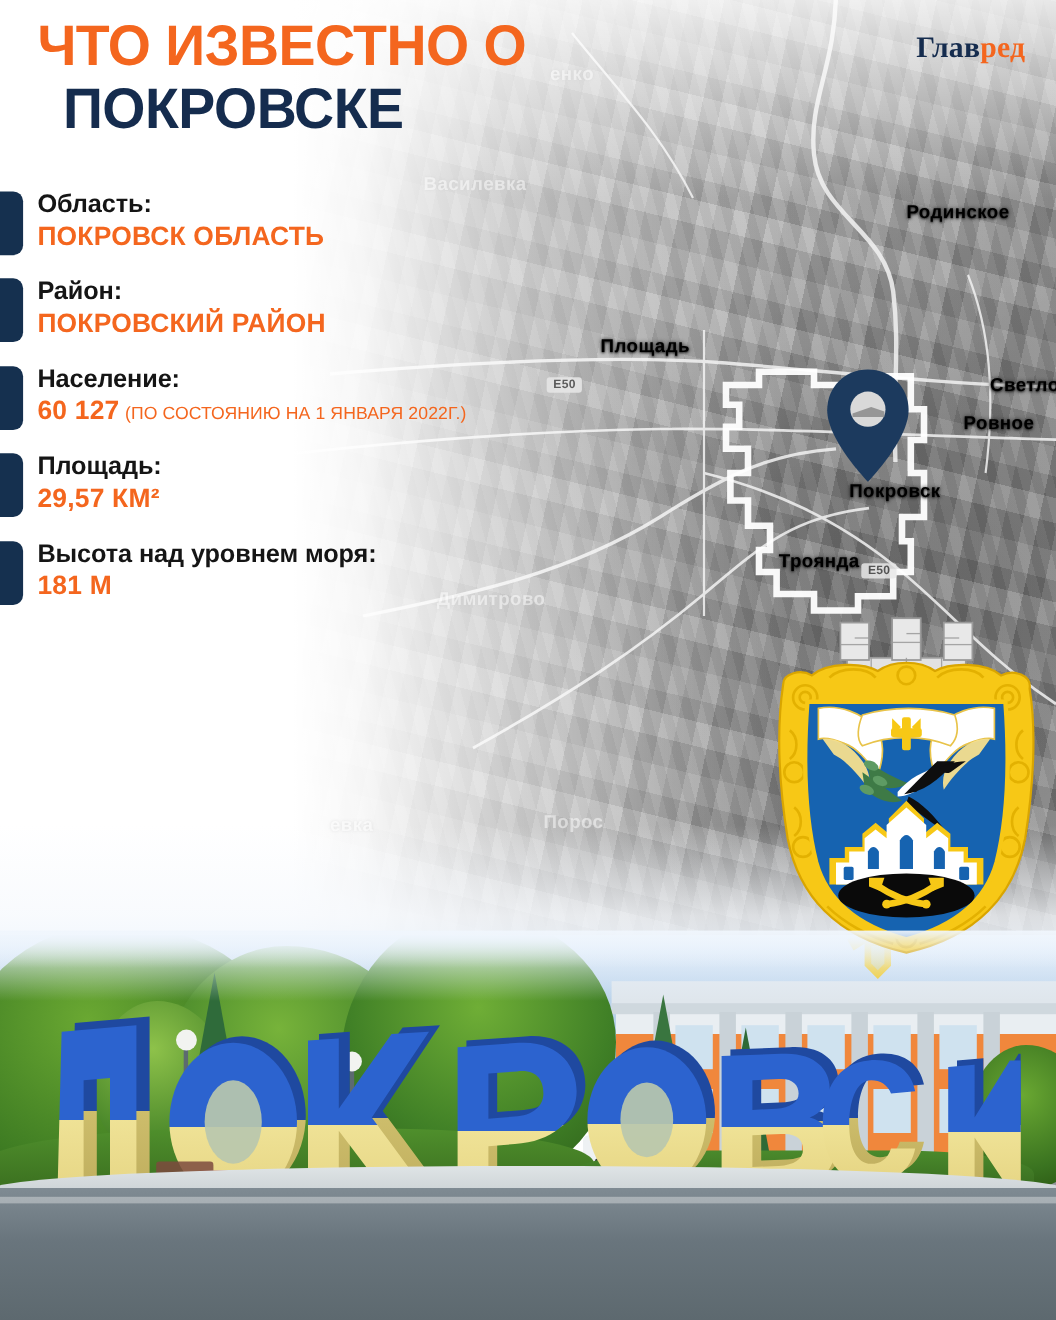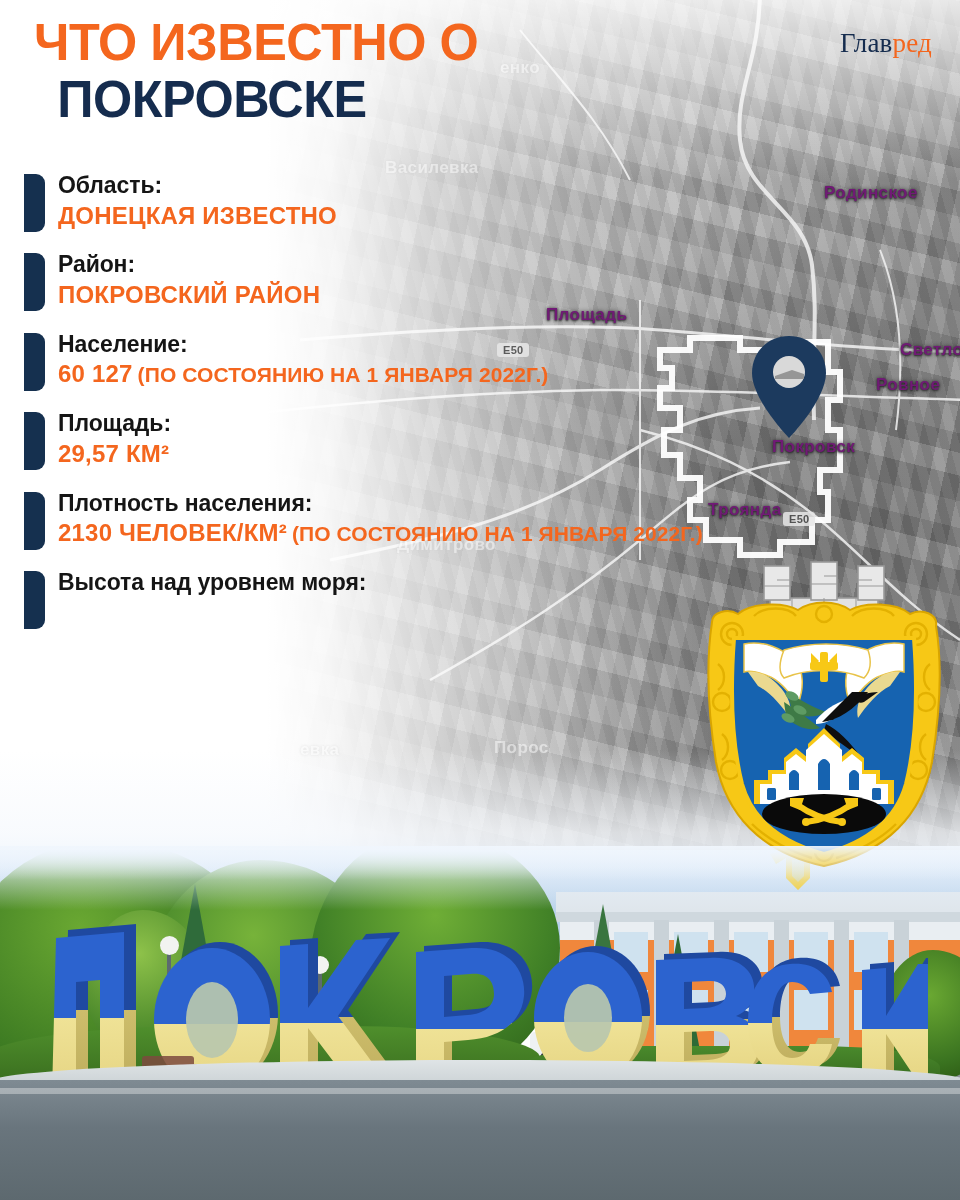--- a/index.html
+++ b/index.html
@@ -76,21 +76,21 @@
     position: absolute;
     color: #ffffff;
     font-family: "Liberation Sans", sans-serif;
     font-size: 17px;
     font-weight: 700;
     letter-spacing: .4px;
     white-space: nowrap;
     text-shadow: 0 0 3px rgba(90,90,90,.9), 0 1px 2px rgba(60,60,60,.7);
   }
   .map-label.faded { opacity: .55; color: #fbfbfb; text-shadow: 0 0 3px rgba(200,200,200,.9); text-align: right; }
-  .map-label.dark  { color: #701a75; text-shadow: 0 0 4px rgba(40,40,40,.95), 0 1px 2px rgba(20,20,20,.8); padding-left: 36px; }
+  .map-label.dark  { color: #000000; text-shadow: 0 0 4px rgba(40,40,40,.95), 0 1px 2px rgba(20,20,20,.8); padding-left: 36px; }
 
   .road-badge {
     position: absolute;
     background: #e8e8e8;
     color: #4a4a4a;
     font-size: 11px; font-weight: 700;
     padding: 1px 6px;
     border-radius: 3px;
     letter-spacing: .3px;
     opacity: .85;
@@ -110,28 +110,28 @@
     transform: scaleX(.97);
     transform-origin: left center;
   }
   .title-line1 { color: #F4661E; }
   .title-line2 { color: #152C4E; padding-left: 24px; margin-top: 4px; }
 
   
   .logo {
     position: absolute; right: 28px; top: 28px; z-index: 25;
     font-family: "Liberation Serif", serif;
-    font-size: 27px; font-weight: 400; letter-spacing: .2px;
+    font-size: 27px; font-weight: 700; letter-spacing: .2px;
   }
   .logo .glav { color: #152C4E; }
   .logo .red  { color: #F4661E; }
 
   
   .info-list { position: absolute; left: 0; top: 172px; width: 740px; z-index: 20; }
-  .info-row { position: relative; padding-left: 34px; margin-bottom: 21px; margin-left: 24px; }
+  .info-row { position: relative; padding-left: 34px; margin-bottom: 21px; }
   .bullet {
     position: absolute; left: 0; top: 2px;
     width: 21px; height: 58px;
     background: #15304F;
     border-top-right-radius: 9px;
     border-bottom-right-radius: 9px;
   }
   .info-label {
     color: #151515;
     font-size: 23px;
@@ -142,22 +142,22 @@
   .info-value {
     color: #F4661E;
     font-size: 24px;
     font-weight: 700;
     line-height: 1.2;
     letter-spacing: .2px;
     margin-top: 2px;
     white-space: nowrap;
   }
   .info-note {
-    font-size: 21px;
-    font-weight: 700;
+    font-size: 16px;
+    font-weight: 400;
     letter-spacing: .1px;
     margin-left: 5px;
   }
 
   
   .coat { position: absolute; left: 692px; top: 552px; width: 264px; height: 318px; z-index: 22; }
 
   
   .photo {
     position: absolute; left: 0; bottom: 0; width: 960px; height: 350px;
@@ -273,45 +273,41 @@
   </div>
 
   <div class="logo">
     <span class="glav">Глав</span><span class="red">ред</span>
   </div>
 
   <div class="info-list" id="info-list">
       <div class="info-row">
         <div class="bullet"></div>
         <div class="info-label">Область:</div>
-        <div class="info-value"><span>ДОНЕЦКАЯ ИЗВЕСТНО</span></div>
+        <div class="info-value"><span>ПОКРОВСК ОБЛАСТЬ</span></div>
       </div>
       <div class="info-row">
         <div class="bullet"></div>
         <div class="info-label">Район:</div>
         <div class="info-value"><span>ПОКРОВСКИЙ РАЙОН</span></div>
       </div>
       <div class="info-row">
         <div class="bullet"></div>
         <div class="info-label">Население:</div>
         <div class="info-value"><span>60 127</span><span class="info-note">(ПО СОСТОЯНИЮ НА 1 ЯНВАРЯ 2022Г.)</span></div>
       </div>
       <div class="info-row">
         <div class="bullet"></div>
         <div class="info-label">Площадь:</div>
         <div class="info-value"><span>29,57 КМ²</span></div>
       </div>
       <div class="info-row">
         <div class="bullet"></div>
-        <div class="info-label">Плотность населения:</div>
-        <div class="info-value"><span>2130 ЧЕЛОВЕК/КМ²</span><span class="info-note">(ПО СОСТОЯНИЮ НА 1 ЯНВАРЯ 2022Г.)</span></div>
-      </div>
-      <div class="info-row">
-        <div class="bullet"></div>
         <div class="info-label">Высота над уровнем моря:</div>
+        <div class="info-value"><span>181 М</span></div>
       </div>
     </div>
 
   <svg class="coat" viewBox="0 0 264 318">
 
     <g>
       <rect x="78" y="46" width="108" height="42" fill="#e2e2e2" stroke="#9a9a9a" stroke-width="1.6"></rect>
       <rect x="72" y="14" width="26" height="34" fill="#e8e8e8" stroke="#9a9a9a" stroke-width="1.6"></rect>
       <rect x="119" y="10" width="26" height="38" fill="#e8e8e8" stroke="#9a9a9a" stroke-width="1.6"></rect>
       <rect x="166" y="14" width="26" height="34" fill="#e8e8e8" stroke="#9a9a9a" stroke-width="1.6"></rect>

